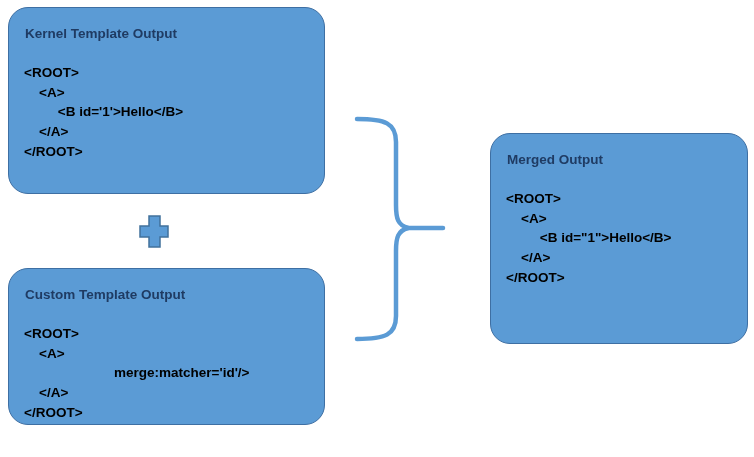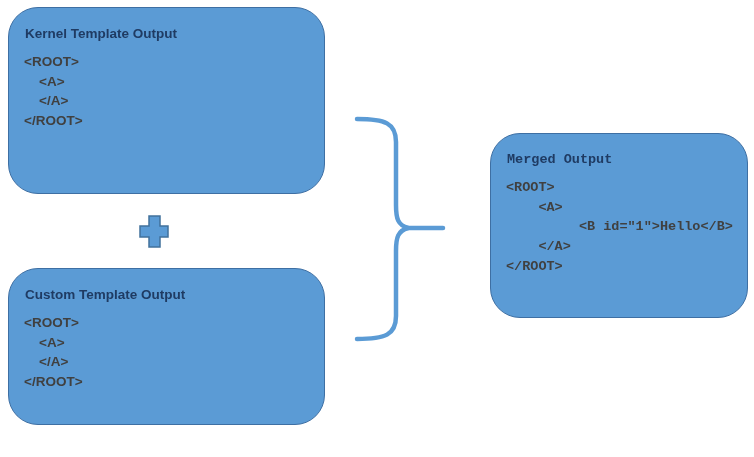--- a/index.html
+++ b/index.html
@@ -7,68 +7,70 @@
     width: 754px; height: 457px;
     position: relative;
     background: #ffffff;
     overflow: hidden;
     font-family: "Liberation Sans", sans-serif;
   }
   .box {
     position: absolute;
     background: #5b9bd5;
     border: 1.5px solid #3e6fa3;
-    border-radius: 30px;
+    border-radius: 20px;
     box-sizing: border-box;
   }
   #box-kernel { left: 8px;   top: 7px;   width: 317px; height: 187px; }
   #box-custom { left: 8px;   top: 268px; width: 317px; height: 157px; }
-  #box-merged { left: 490px; top: 133px; width: 258px; height: 185px; font-family: Liberation Mono, monospace; }
+  #box-merged { left: 490px; top: 133px; width: 258px; height: 211px; }
   .box-title {
     color: #1f3b63;
     font-weight: bold;
     font-size: 13.5px;
     line-height: 17px;
     padding: 17px 0 0 16px;
   }
   .code {
-    margin-top: 10px;
+    margin-top: 21px;
     padding-left: 15px;
-    color: #404040;
+    color: #000000;
     font-weight: bold;
     font-size: 13.5px;
     line-height: 19.7px;
   }
   .code-line { white-space: pre; }
   .connector { position: absolute; }
   #plus-sign  { left: 138px; top: 214px; }
   #brace      { left: 348px; top: 110px; }
 </style>
 </head>
 <body>
 
 <div class="box" id="box-kernel">
   <div class="box-title">Kernel Template Output</div>
   <div class="code">
       <div class="code-line">&lt;ROOT&gt;</div>
       <div class="code-line">    &lt;A&gt;</div>
+      <div class="code-line">         &lt;B id='1'&gt;Hello&lt;/B&gt;</div>
       <div class="code-line">    &lt;/A&gt;</div>
       <div class="code-line">&lt;/ROOT&gt;</div>
     </div>
 </div>
 
 <svg id="plus-sign" class="connector" width="34" height="36" viewBox="0 0 34 36">
   <path d="M11 2 H22 V12 H30 V23 H22 V33 H11 V23 H2 V12 H11 Z" fill="#5b9bd5" stroke="#41719c" stroke-width="1.5"></path>
 </svg>
 
 <div class="box" id="box-custom">
   <div class="box-title">Custom Template Output</div>
   <div class="code">
       <div class="code-line">&lt;ROOT&gt;</div>
       <div class="code-line">    &lt;A&gt;</div>
+      <div class="code-line">                        merge:matcher='id'/&gt;</div>
       <div class="code-line">    &lt;/A&gt;</div>
       <div class="code-line">&lt;/ROOT&gt;</div>
     </div>
 </div>
 
 <svg id="brace" class="connector" width="110" height="240" viewBox="0 0 110 240">
   <path d="M9 9 C37 9 48 13 48 32 L48 95 C48 109 50 115 60 118 C50 121 48 127 48 141 L48 206 C48 225 37 229 9 229" fill="none" stroke="#5b9bd5" stroke-width="4.5" stroke-linecap="round" stroke-linejoin="round"></path>
   <path d="M57 118 L95 118" fill="none" stroke="#5b9bd5" stroke-width="4.5" stroke-linecap="round"></path>
 </svg>
 

